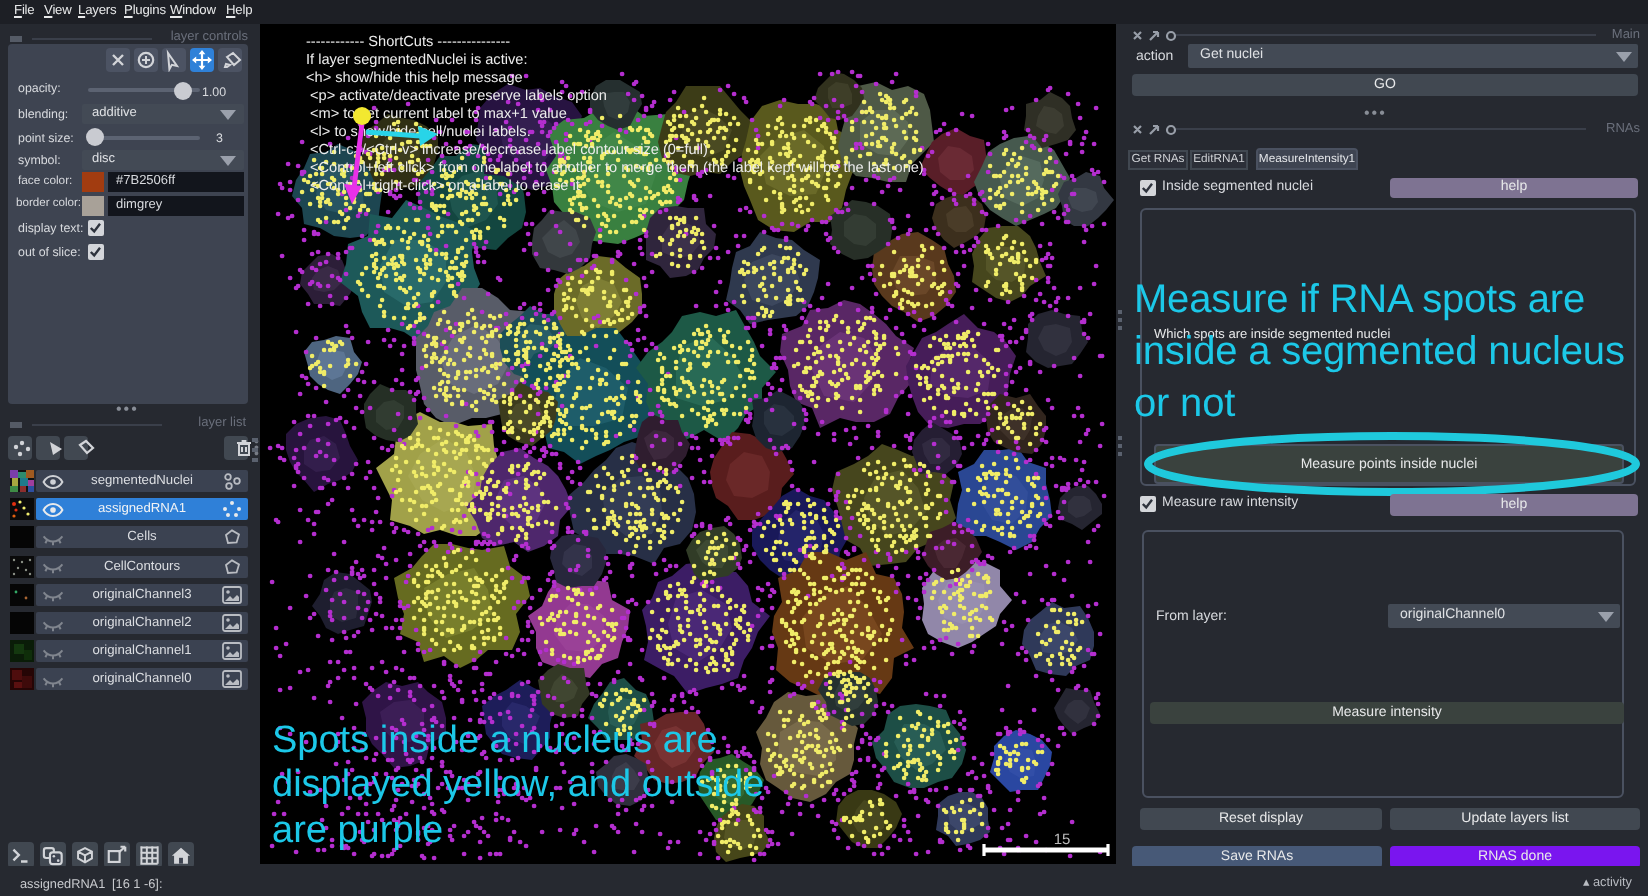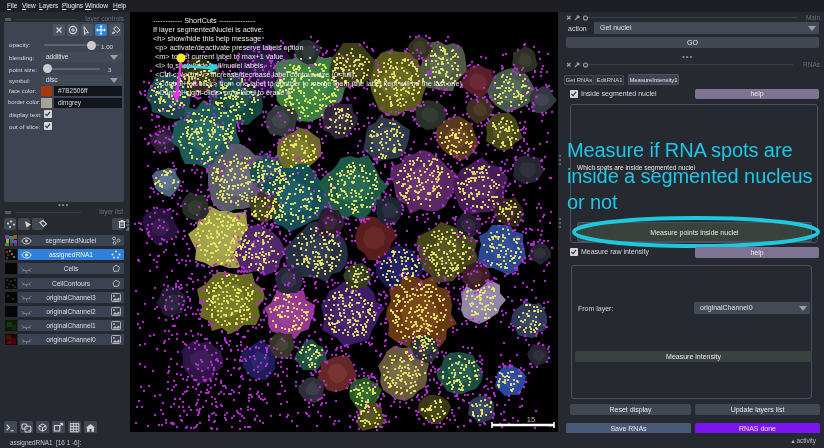--- a/index.html
+++ b/index.html
@@ -503,20 +503,21 @@
 
  <div class="abs" style="left:23px;top:4px;color:#ececec;font-size:7.3px;line-height:9px;white-space:pre">------------ ShortCuts ---------------
 If layer segmentedNuclei is active:
 &lt;h&gt; show/hide this help message
  &lt;p&gt; activate/deactivate preserve labels option
  &lt;m&gt; to set current label to max+1 value
  &lt;l&gt; to show/hide cell/nuclei labels.
  &lt;Ctrl-c&gt;/&lt;Ctrl-v&gt; increase/decrease label contour size (0=full)
  &lt;Control+left click&gt; from one label to another to merge them (the label kept will be the last one)
  &lt;Control+right-click&gt; on a label to erase it</div>
+ <div class="abs" style="left:6px;top:348px;color:#1cc8e8;font-size:19px;line-height:22.3px">Spots inside a nucleus are<br>displayed yellow, and outside<br>are purple</div>
  <svg class="abs" style="left:0;top:0" width="428" height="120" viewBox="0 0 428 120">
   <path d="M51 50L47 82" stroke="#e830e8" stroke-width="2.4" fill="none"></path>
   <path d="M42 80l9 1-5 9Z" fill="#e830e8"></path>
   <path d="M53 54L80 56" stroke="#28d4e8" stroke-width="2.4" fill="none"></path>
   <path d="M79 51l1 10 9-6Z" fill="#28d4e8"></path>
   <circle cx="51" cy="46" r="4.5" fill="#f2e830"></circle>
  </svg>
 </div>
 
 <div id="rightpanel">

